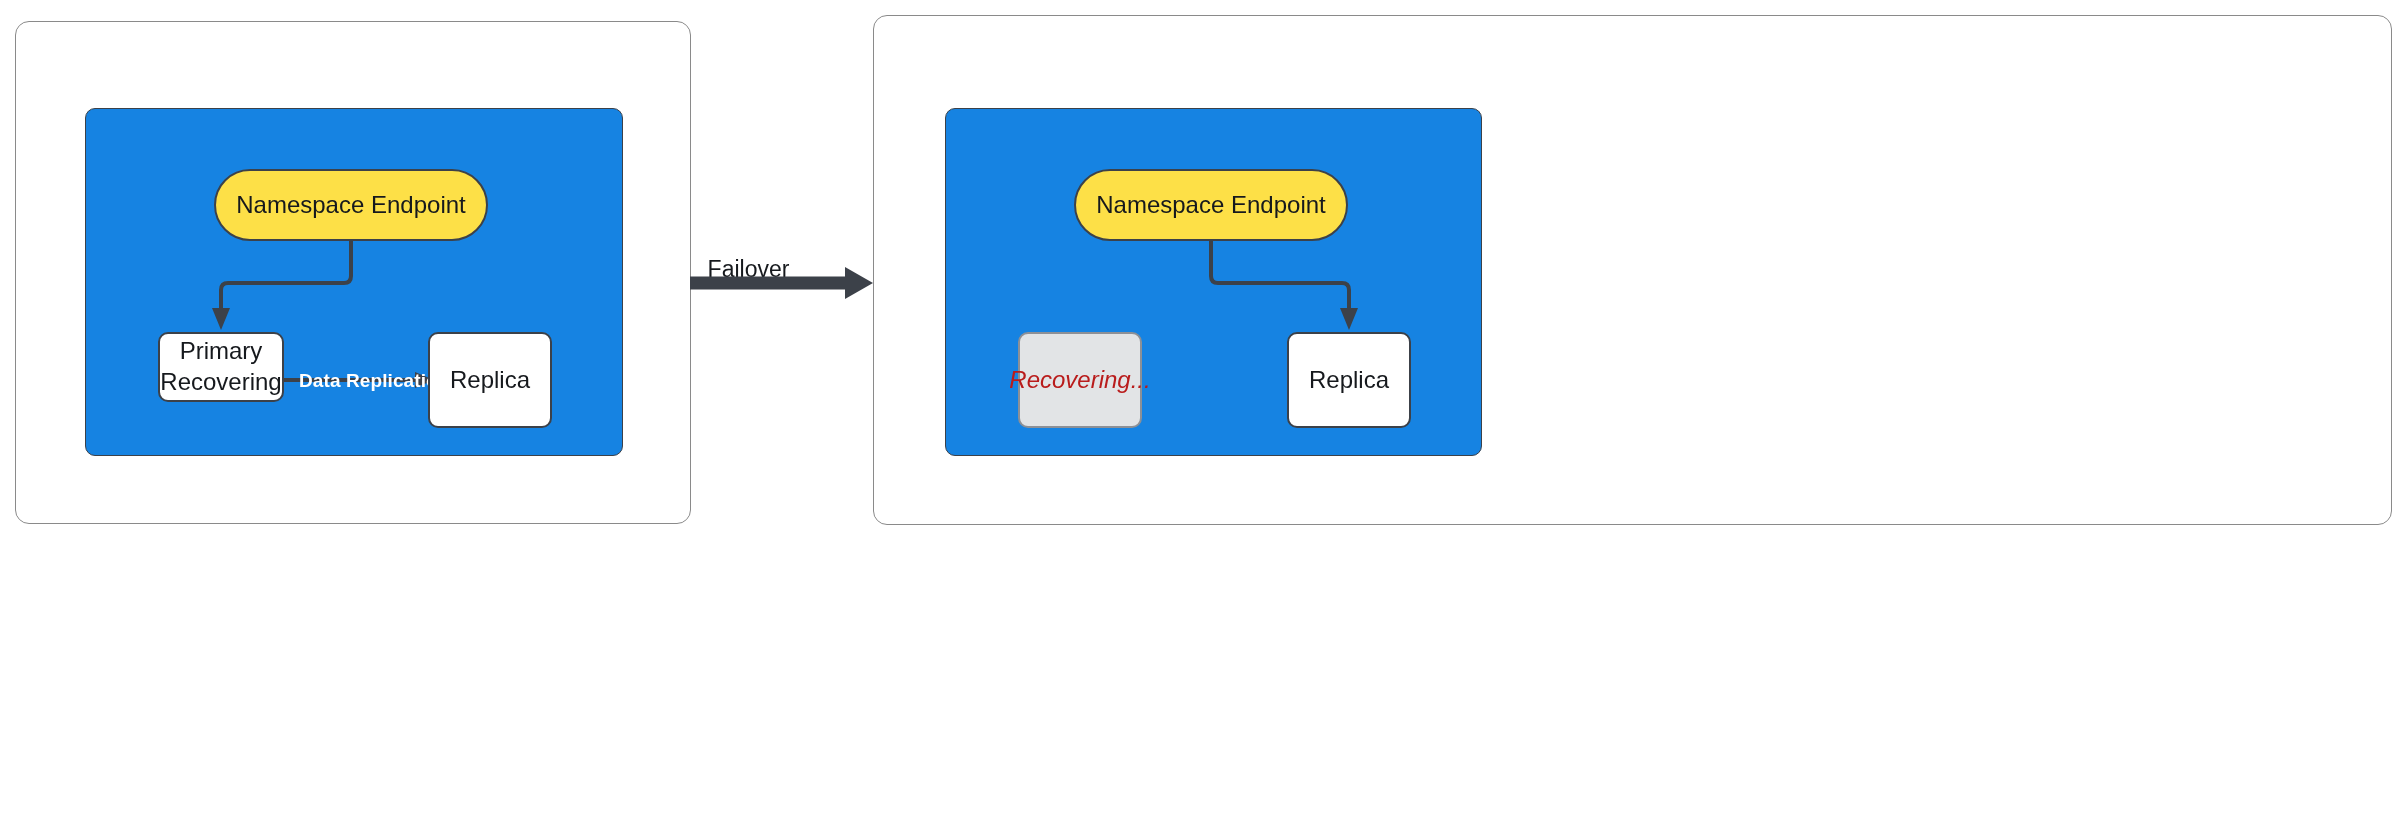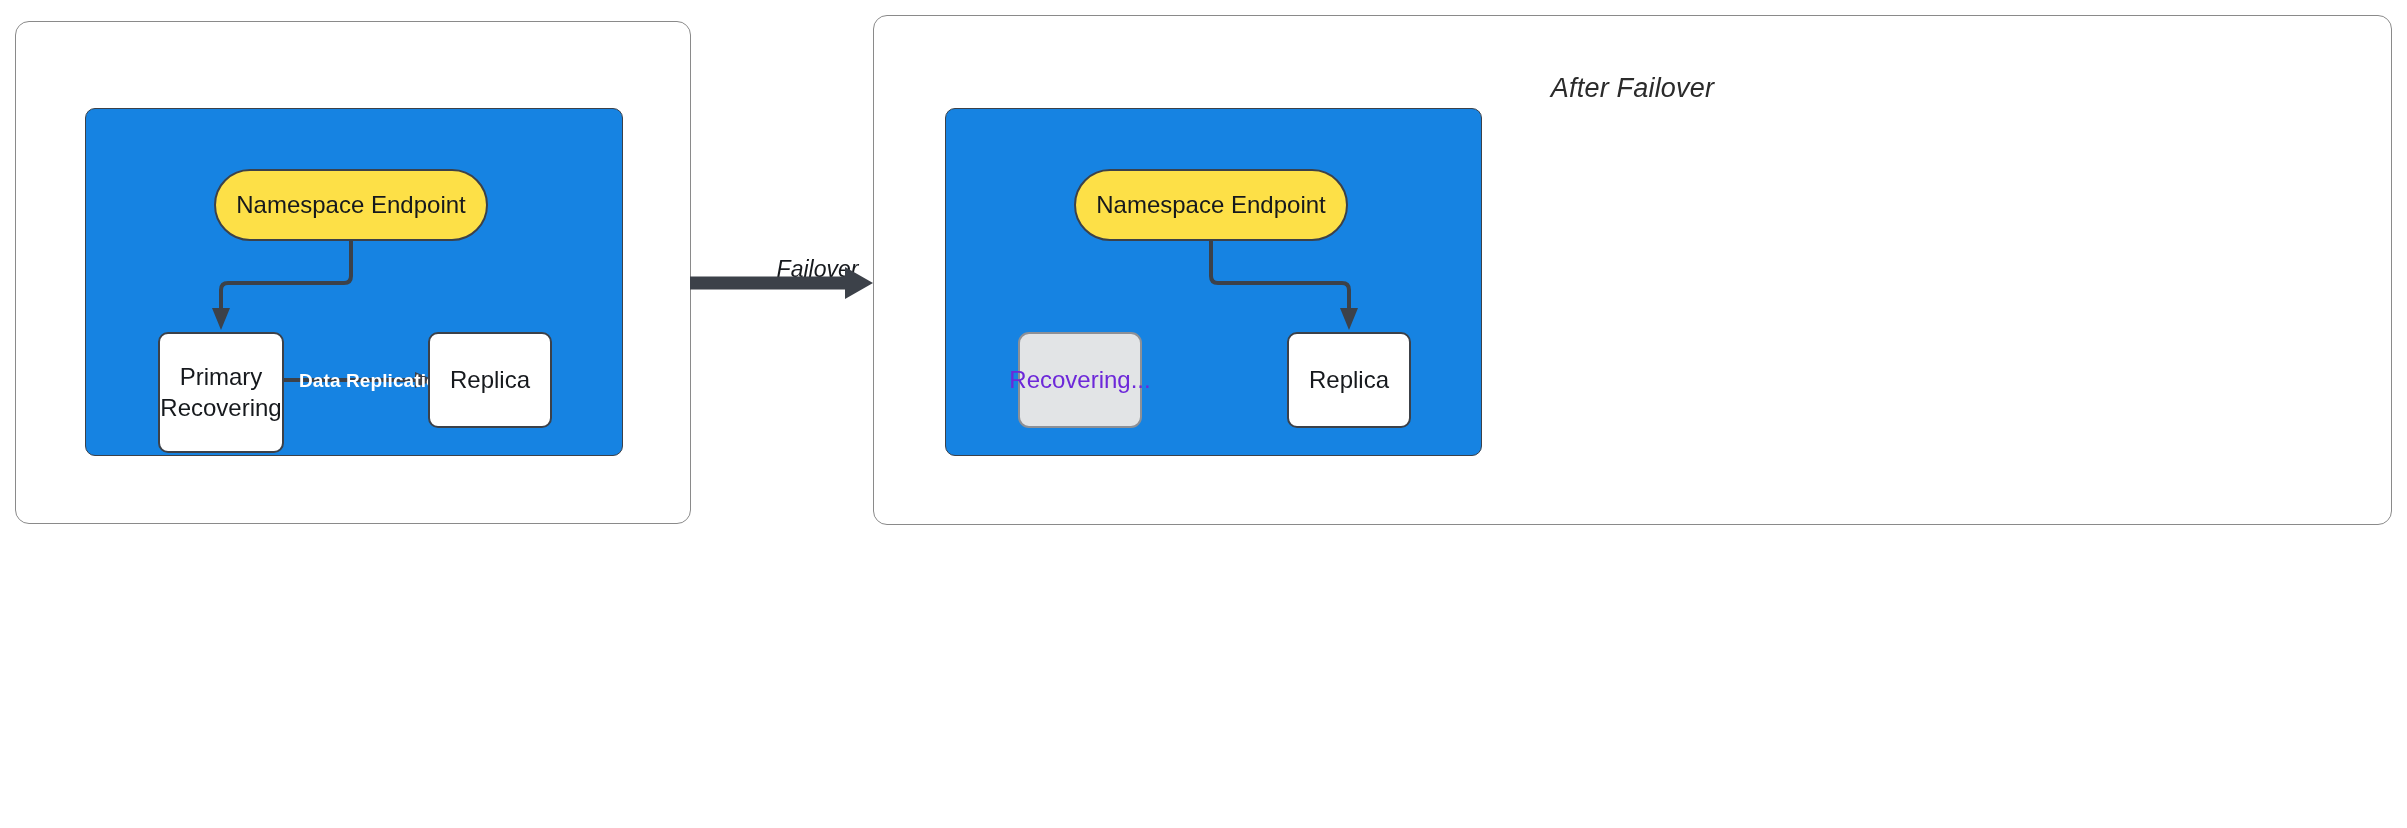--- a/index.html
+++ b/index.html
@@ -9,21 +9,21 @@
   .panel{position:absolute;background:#ffffff;border:1.6px solid #8a8a8a;border-radius:14px;box-sizing:border-box;}
   .panel-title{position:absolute;left:0;right:0;text-align:center;font-style:italic;font-size:27px;color:#2b2b2b;letter-spacing:.2px;white-space:nowrap;}
 
   .bluebox{position:absolute;background:#1683e2;border:1.5px solid #3c4149;border-radius:10px;box-sizing:border-box;}
 
   .pill{position:absolute;background:#fde047;border:2.6px solid #3c4149;border-radius:999px;box-sizing:border-box;
         display:flex;align-items:center;justify-content:center;font-size:24px;color:#16191d;}
 
   .nodebox{position:absolute;background:#ffffff;border:2.2px solid #3c4149;border-radius:10px;box-sizing:border-box;
         display:flex;align-items:center;justify-content:center;text-align:center;font-size:24px;color:#16191d;line-height:1.28;}
-  .nodebox.dim{background:#e2e4e6;border-color:#8d9096;color:#6d28d9;border-radius:11px;}
+  .nodebox.dim{background:#e2e4e6;border-color:#8d9096;color:#b91c1c;font-style:italic;}
 
   .edge{position:absolute;overflow:visible;}
   .edge path{fill:none;stroke:#3c4149;stroke-width:4;stroke-linecap:butt;stroke-linejoin:round;}
   .edge polygon{fill:#3c4149;}
 
   .repl-label{position:absolute;font-size:19px;font-weight:bold;color:#ffffff;white-space:nowrap;letter-spacing:.1px;}
 
   .failover-label{position:absolute;font-size:23px;color:#16191d;white-space:nowrap;text-align:center;}
   .failover-arrow{position:absolute;overflow:visible;}
   .failover-arrow path{fill:none;stroke:#3c4149;stroke-width:13;}
@@ -41,49 +41,48 @@
 
       <div class="pill" style="left:128px;top:60px;width:274px;height:72px;">
         <span>Namespace Endpoint</span>
       </div>
 
       <svg class="edge" style="left:0px;top:0px;width:538px;height:348px;">
         <path d="M 265 132 L 265 167 Q 265 174 258 174 L 142 174 Q 135 174 135 181 L 135 205"></path>
         <polygon points="135,221 126,199 144,199"></polygon>
       </svg>
 
-      <div class="nodebox" style="left:72px;top:223px;width:126px;height:121px;">
+      <div class="nodebox" style="left:72px;top:223px;width:126px;height:70px;">
         <span>
           <span>Primary</span><br>
           <span>Recovering</span>
         </span>
       </div>
 
       <svg class="edge" style="left:0px;top:0px;width:538px;height:348px;">
         <path d="M 198 271 L 335 271" stroke-width="5"></path>
         <polygon points="348,271 329,263 329,279"></polygon>
       </svg>
       <div class="repl-label" style="left:213px;top:261px;width:110px;text-align:center;">Data Replication</div>
 
       <div class="nodebox" style="left:342px;top:223px;width:124px;height:96px;">
         <span>Replica</span>
       </div>
 
     </div>
   </div>
 
-  <div class="failover-label" style="left:726px;top:256px;width:183px;font-style:italic;">Failover</div>
+  <div class="failover-label" style="left:657px;top:256px;width:183px;">Failover</div>
   <svg class="failover-arrow" style="left:690px;top:262px;width:190px;height:44px;">
     <path d="M 0 21 L 160 21"></path>
     <polygon points="183,21 155,5 155,37"></polygon>
   </svg>
 
   <div class="panel" style="left:873px;top:15px;width:1519px;height:510px;">
 
-    <div class="panel-title" style="top:57px;">After Failover</div>
 
     <div class="bluebox" style="left:71px;top:92px;width:537px;height:348px;">
 
       <div class="pill" style="left:128px;top:60px;width:274px;height:72px;">
         <span>Namespace Endpoint</span>
       </div>
 
       <svg class="edge" style="left:0px;top:0px;width:537px;height:348px;">
         <path d="M 265 132 L 265 167 Q 265 174 272 174 L 396 174 Q 403 174 403 181 L 403 205"></path>
         <polygon points="403,221 394,199 412,199"></polygon>

